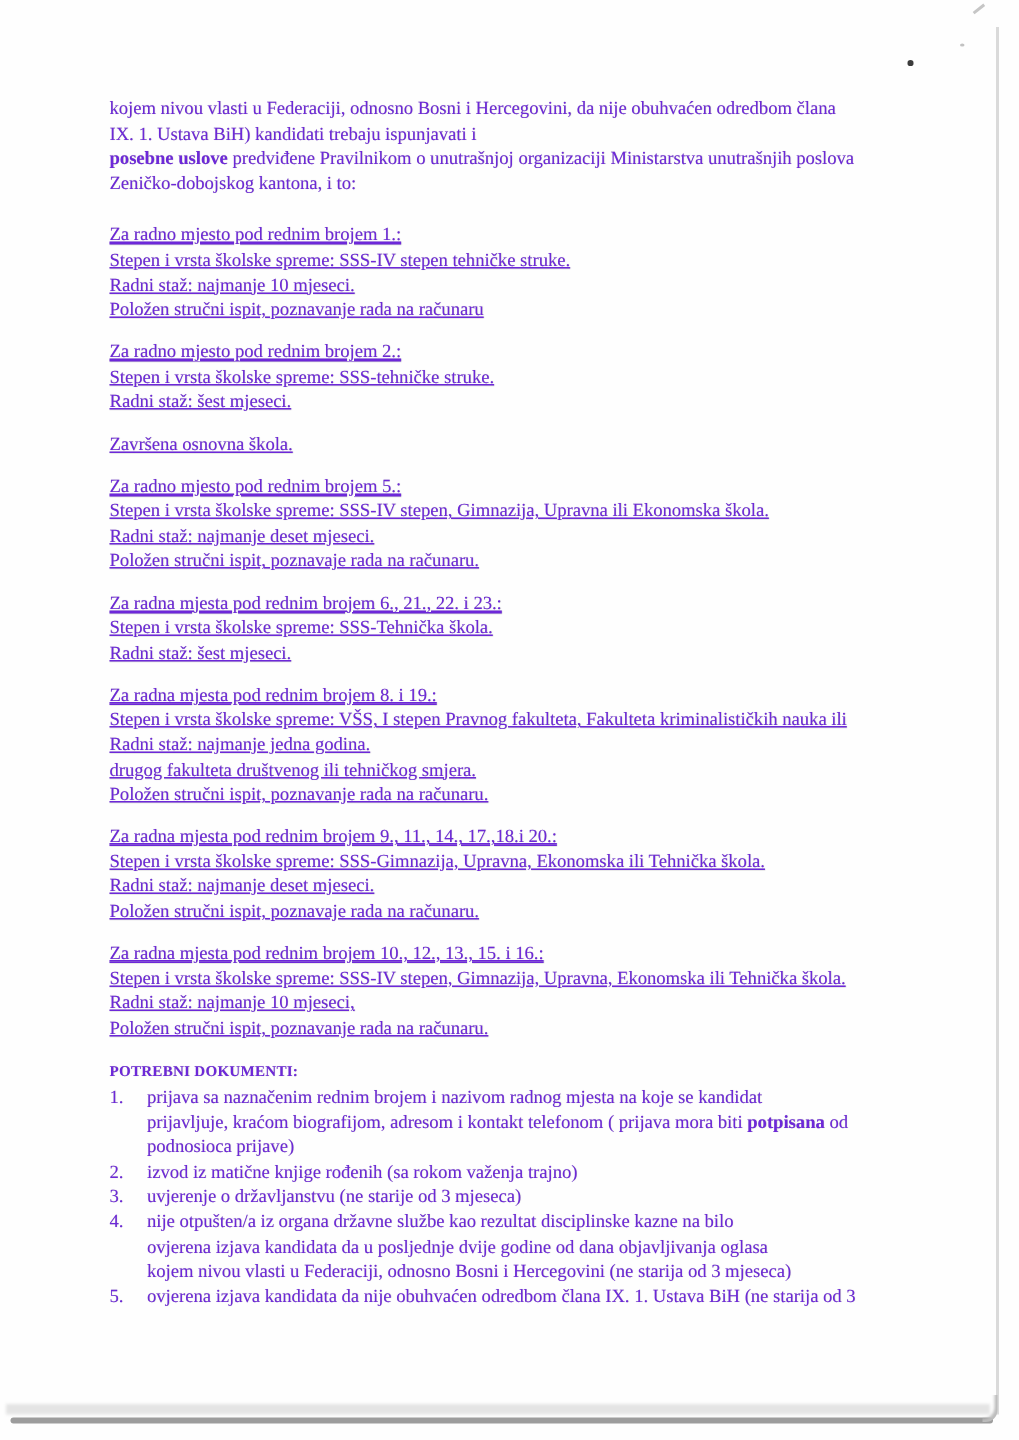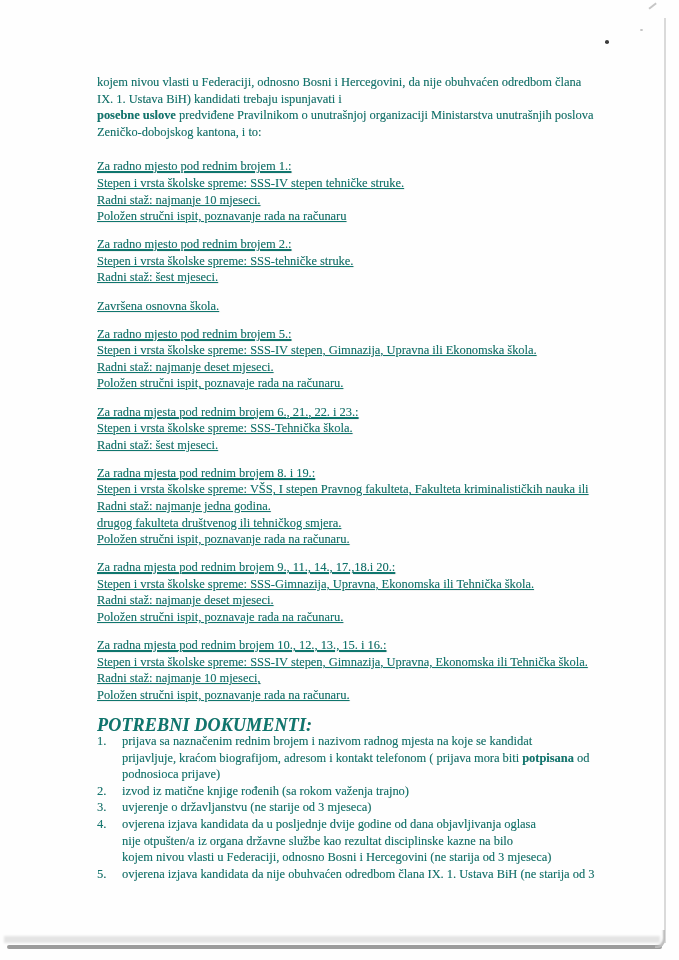--- a/index.html
+++ b/index.html
@@ -9,34 +9,33 @@
     font-family:"Liberation Serif", serif;
     position:relative;
     overflow:hidden;
   }
   .page {
     position:absolute; inset:0;
     background:#fefefe;
   }
   .content {
     position:absolute;
-    left:73px; top:74px; width:540px;
+    left:73px; top:64px; width:540px;
     font-size:12.4px;
     line-height:16.6px;
-    color:#0f766e;
+    color:#6d28d9;
     text-shadow:0.2px 0.2px 0.5px rgba(70,70,70,0.38);
-    margin-left:24px;
   }
   .ln { display:block; white-space:nowrap; }
   .para { margin:0 0 18px 0; }
   .section { margin:0 0 11.5px 0;text-decoration:underline; }
   .heading { text-decoration:underline; text-underline-offset:2px; }
   b { font-weight:bold; }
   .docs { margin-top:13px; }
-  .docs-title { font-weight:bold; font-size:18px; letter-spacing:0.2px;font-style:italic; }
+  .docs-title { font-weight:bold; font-size:10px; letter-spacing:0.2px; }
   .doc-item { display:flex; }
   .doc-num { width:25px; flex:none; }
   .doc-text { flex:1; }
   
   .speck-dark {
     position:absolute; left:605px; top:40px; width:4px; height:3.5px;
     background:#3c3c3c; border-radius:50%;
   }
   .speck-light {
     position:absolute; left:640px; top:29px; width:3px; height:2px;
@@ -152,22 +151,22 @@
       <div class="doc-item">
         <div class="doc-num">3.</div>
         <div class="doc-text">
           <div class="ln">uvjerenje o državljanstvu (ne starije od 3 mjeseca)</div>
         </div>
       </div>
 
       <div class="doc-item">
         <div class="doc-num">4.</div>
         <div class="doc-text">
+          <div class="ln">nije otpušten/a iz organa državne službe kao rezultat disciplinske kazne na bilo</div>
           <div class="ln">ovjerena izjava kandidata da u posljednje dvije godine od dana objavljivanja oglasa</div>
-          <div class="ln">nije otpušten/a iz organa državne službe kao rezultat disciplinske kazne na bilo</div>
           <div class="ln">kojem nivou vlasti u Federaciji, odnosno Bosni i Hercegovini (ne starija od 3 mjeseca)</div>
         </div>
       </div>
 
       <div class="doc-item">
         <div class="doc-num">5.</div>
         <div class="doc-text">
           <div class="ln">ovjerena izjava kandidata da nije obuhvaćen odredbom člana IX. 1. Ustava BiH (ne starija od 3</div>
         </div>
       </div>

